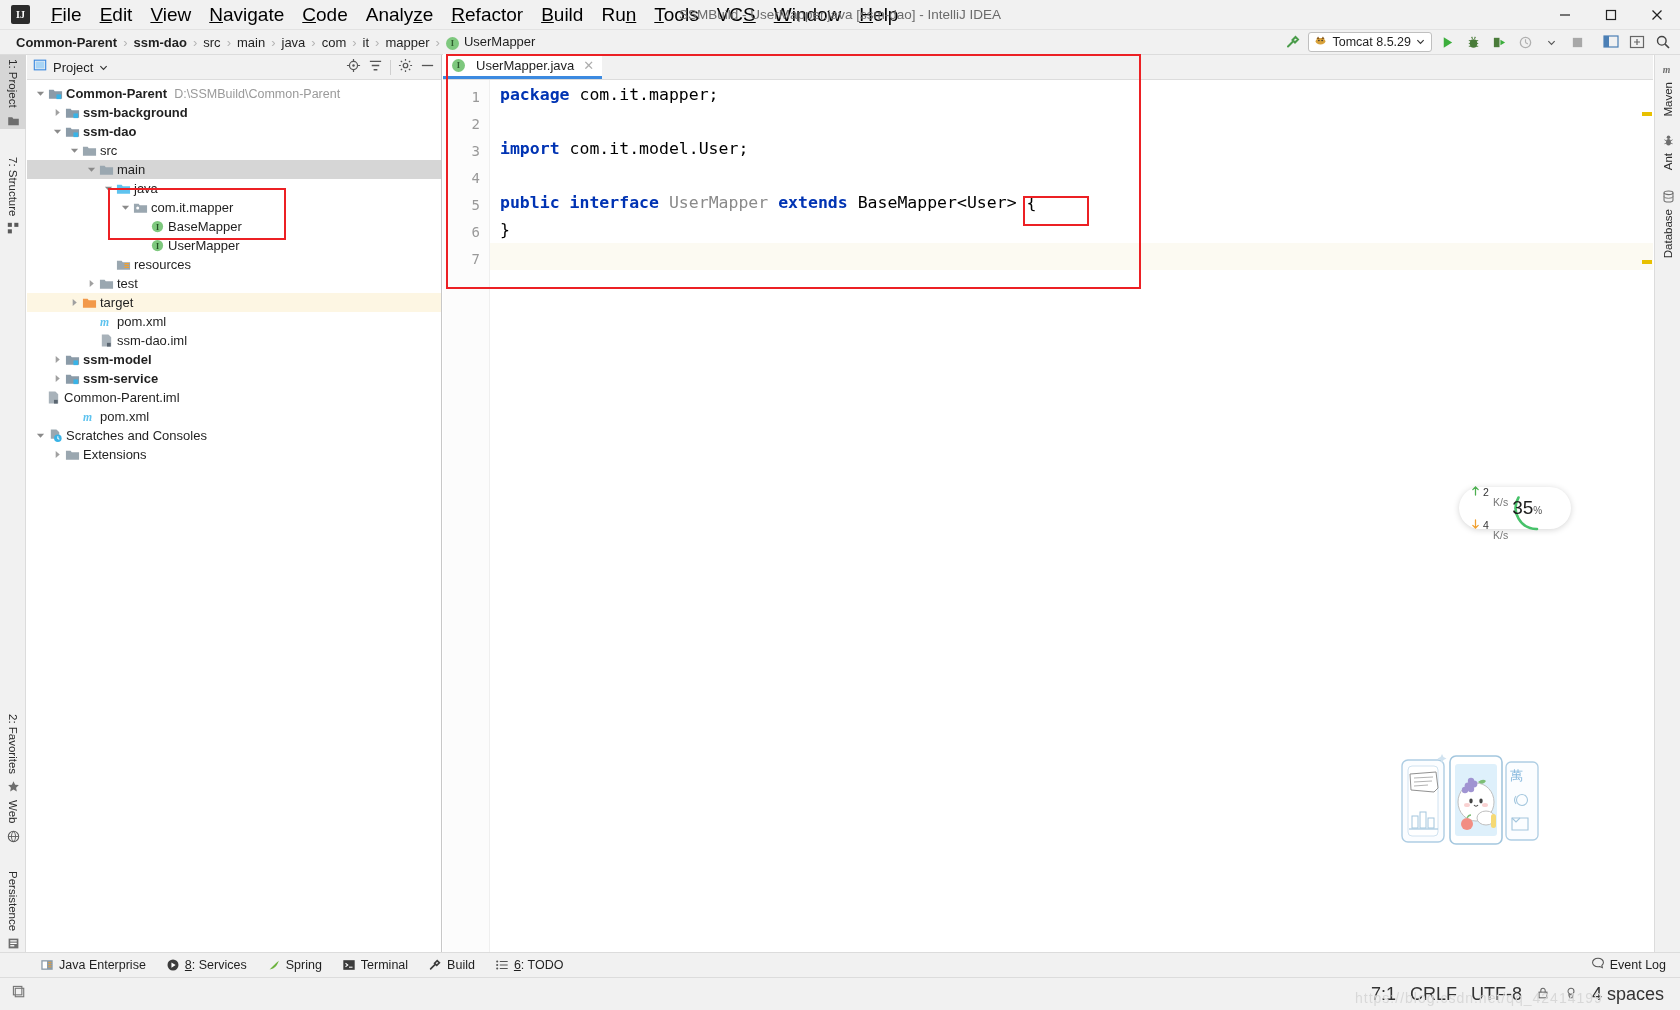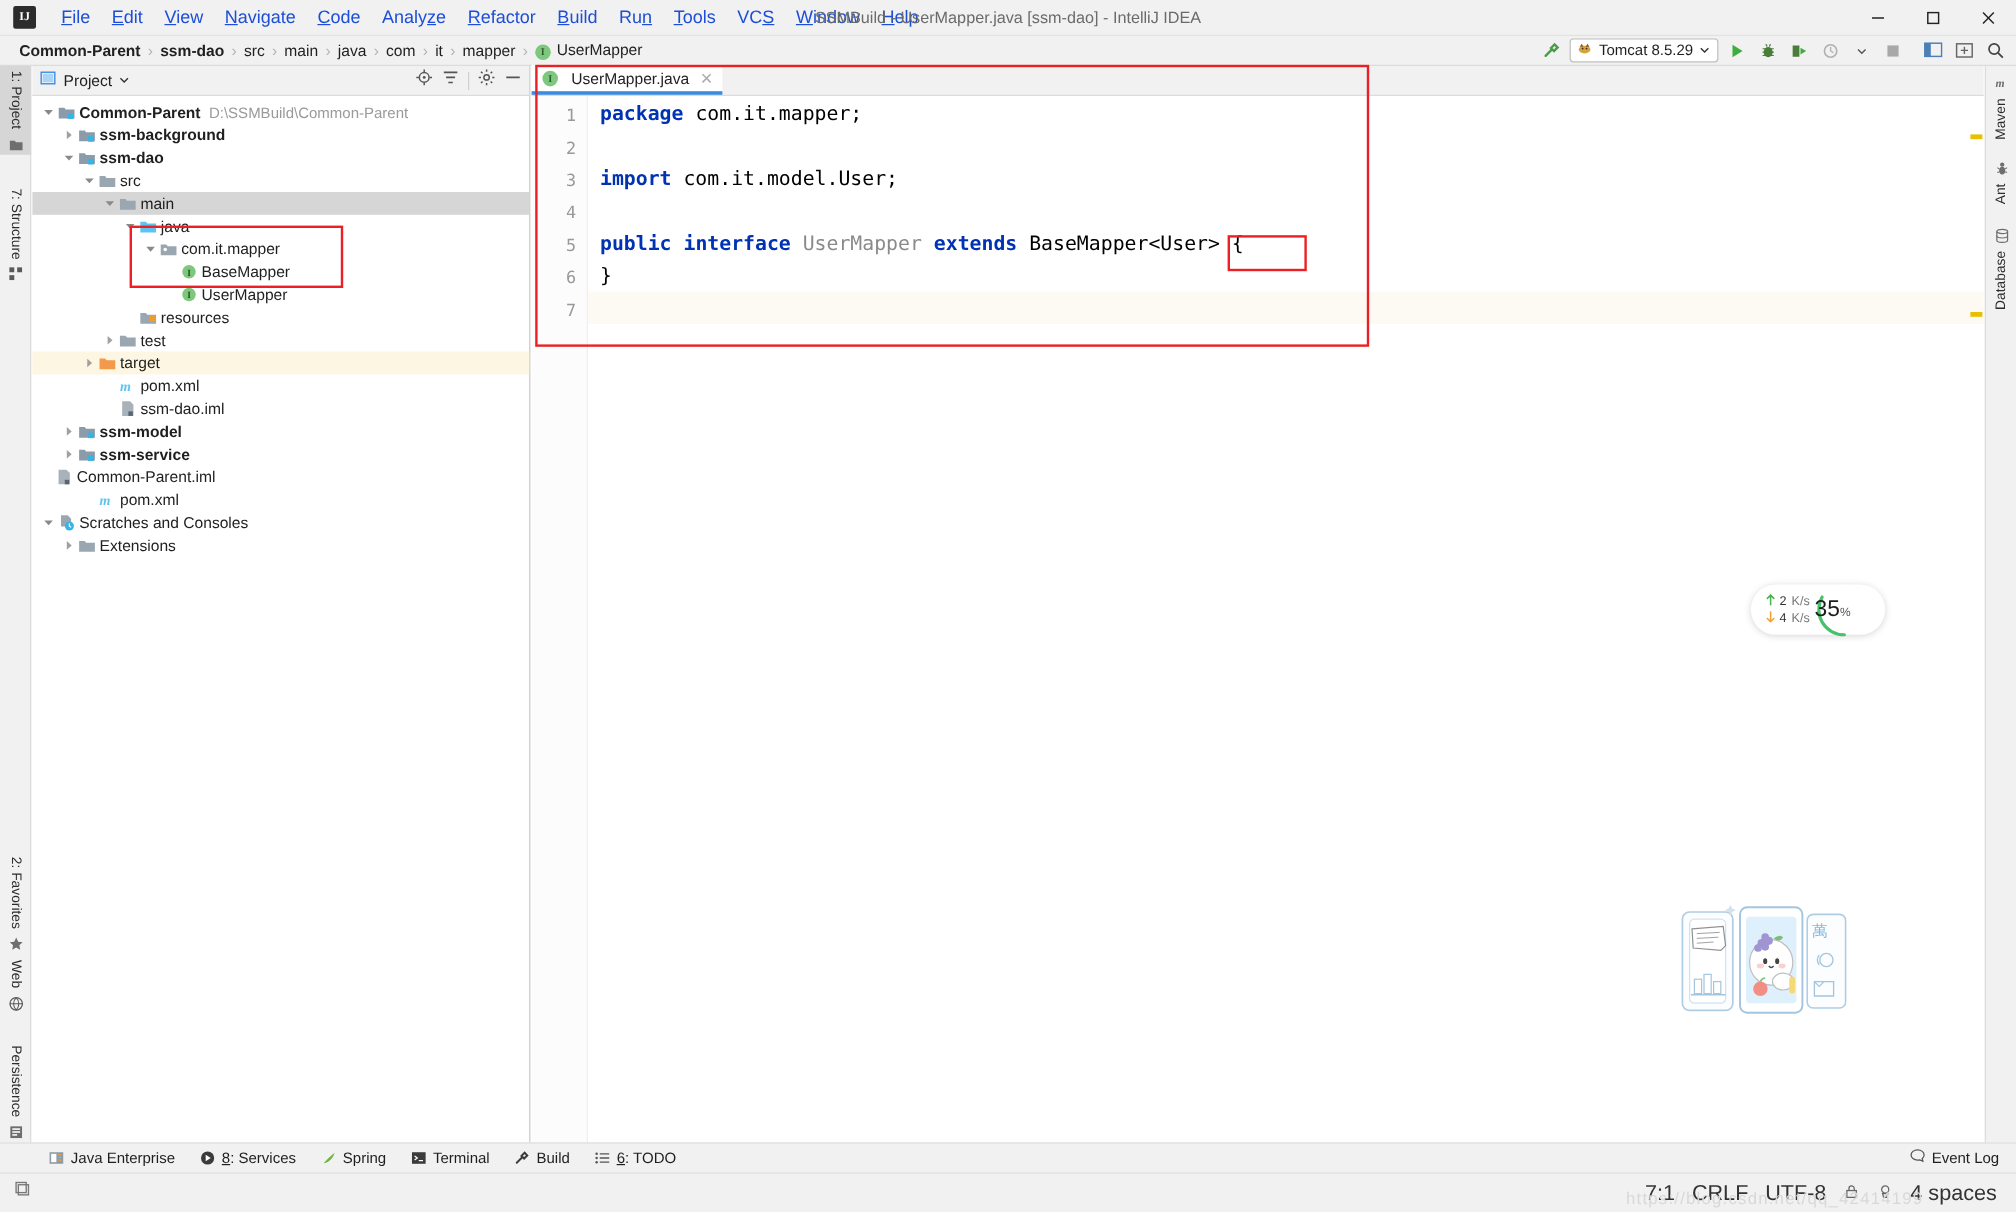--- a/index.html
+++ b/index.html
@@ -22,21 +22,21 @@
     width: 19px; height: 19px; margin-left: 11px; margin-right: 12px;
     background: #2c2c2c; border-radius: 2px; position: relative;
     display: flex; align-items: center; justify-content: center;
   }
   .ij-logo span {
     color: #fff; font-size: 10px; font-weight: bold; line-height: 1;
     font-family: "Liberation Serif", serif;
   }
   .menubar { display: flex; align-items: center; gap: 0px; }
   .menu-item {
-    font-size: 15px; color: #1d4ed8; padding: 3px 9px; cursor: default;
+    font-size: 19px; color: #000000; padding: 3px 9px; cursor: default;
     white-space: nowrap;
   }
   .menu-item u { text-decoration: underline; }
   .title-text {
     position: absolute; left: 50%; transform: translateX(-50%);
     font-size: 13.5px; color: #6b6b6b; white-space: nowrap;
   }
   .win-btns { position: absolute; right: 0; top: 0; height: 30px; display: flex; }
   .win-btn {
     width: 46px; height: 30px; display: flex; align-items: center; justify-content: center;
@@ -157,21 +157,21 @@
   
   .netwidget {
     position: absolute; display: flex; align-items: center;
     background: #ffffff; border-radius: 22px;
     box-shadow: 0 1px 6px rgba(0,0,0,0.17);
     height: 42px; padding: 0 4px 0 12px;
   }
   .net-rates { display: flex; flex-direction: column; justify-content: center; gap: 1px; margin-right: 4px; }
   .net-row { display: flex; align-items: center; font-size: 10.5px; color: #555; gap: 3px; white-space: nowrap; }
   .net-row .val { color: #333; min-width: 7px; }
-  .net-row .unit { color: #777; }
+  .net-row .unit { color: #777; margin-top: 20px; }
   .gauge { position: relative; width: 50px; height: 50px; display: flex; align-items: center; justify-content: flex-start; }
   .gauge .pct { font-size: 19px; color: #1d1d1d; font-family: "Liberation Sans", sans-serif; }
   .gauge .pctsign { font-size: 10px; color: #555; }
 
   
   .sticker { position: absolute; opacity: 0.95; }
 
   
   .bottombar {
     position: absolute; left: 0; bottom: 33px; width: 1680px; height: 25px;

